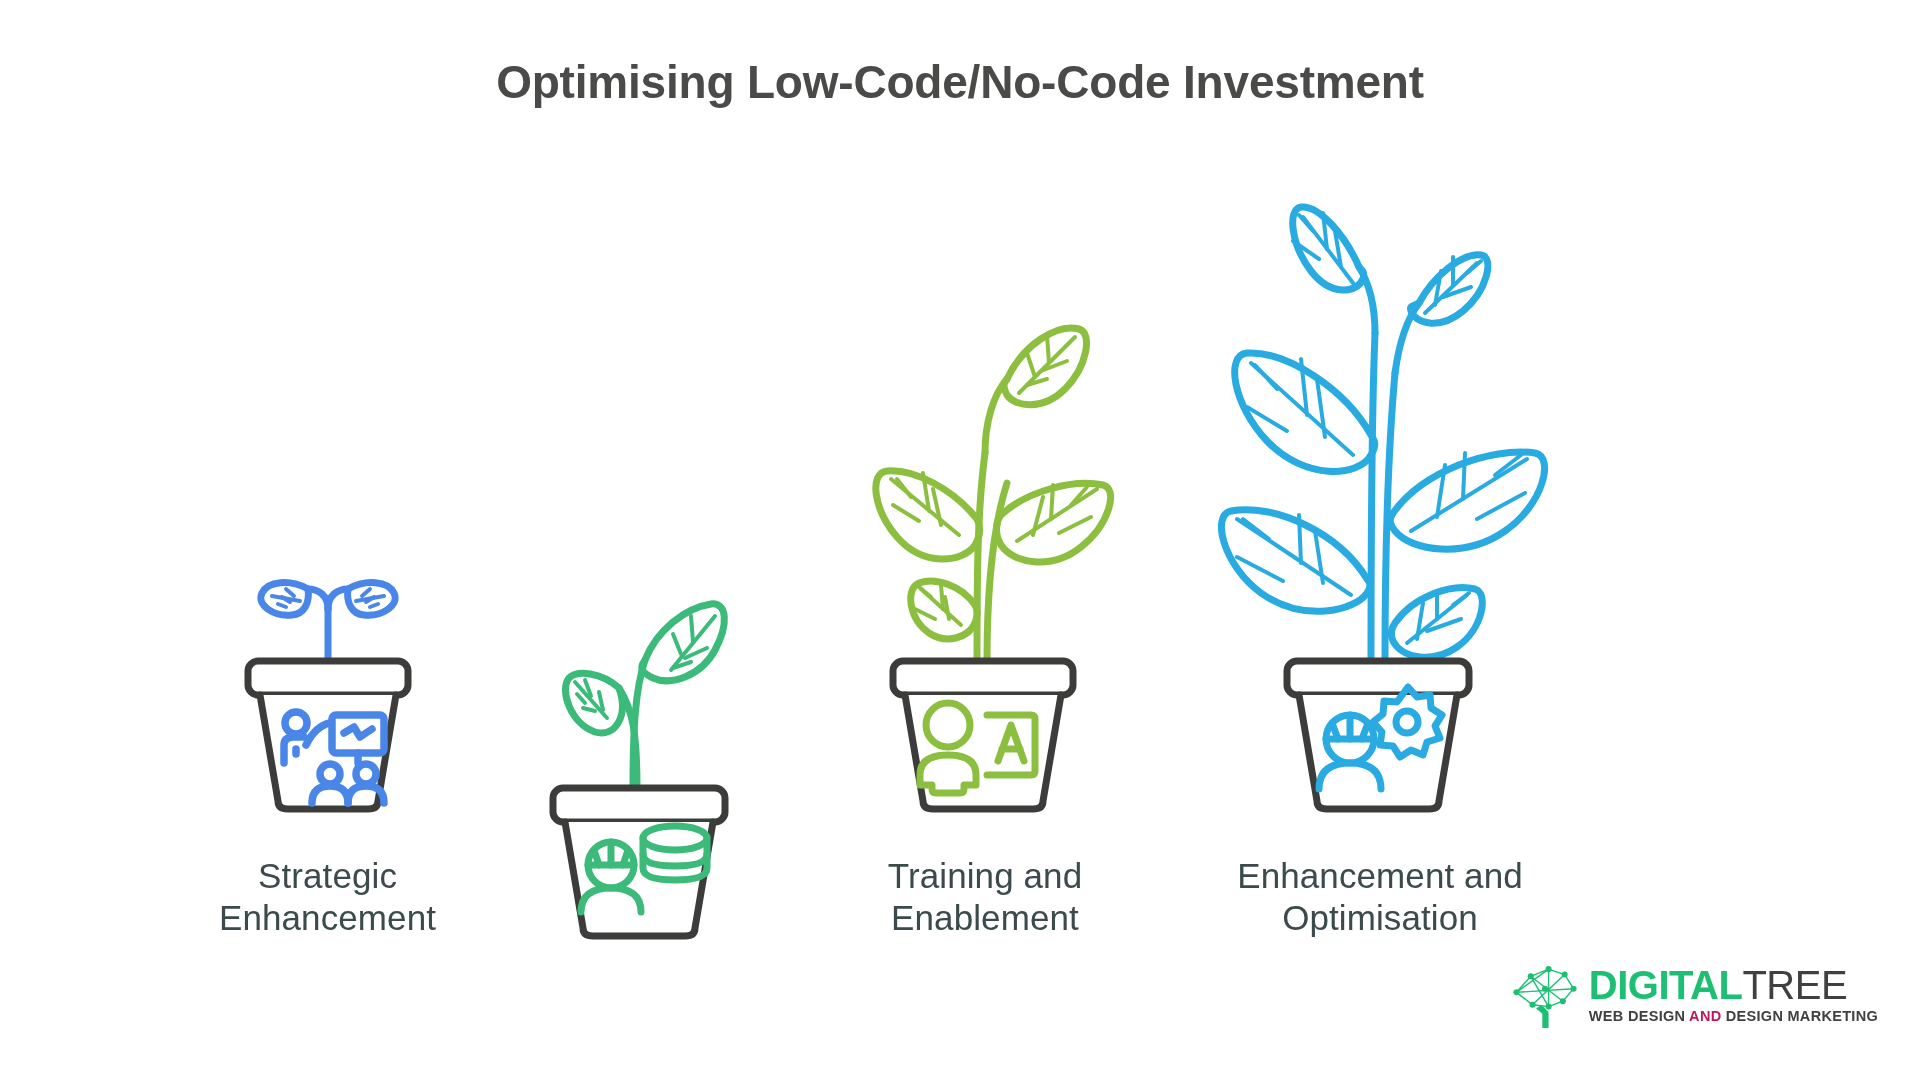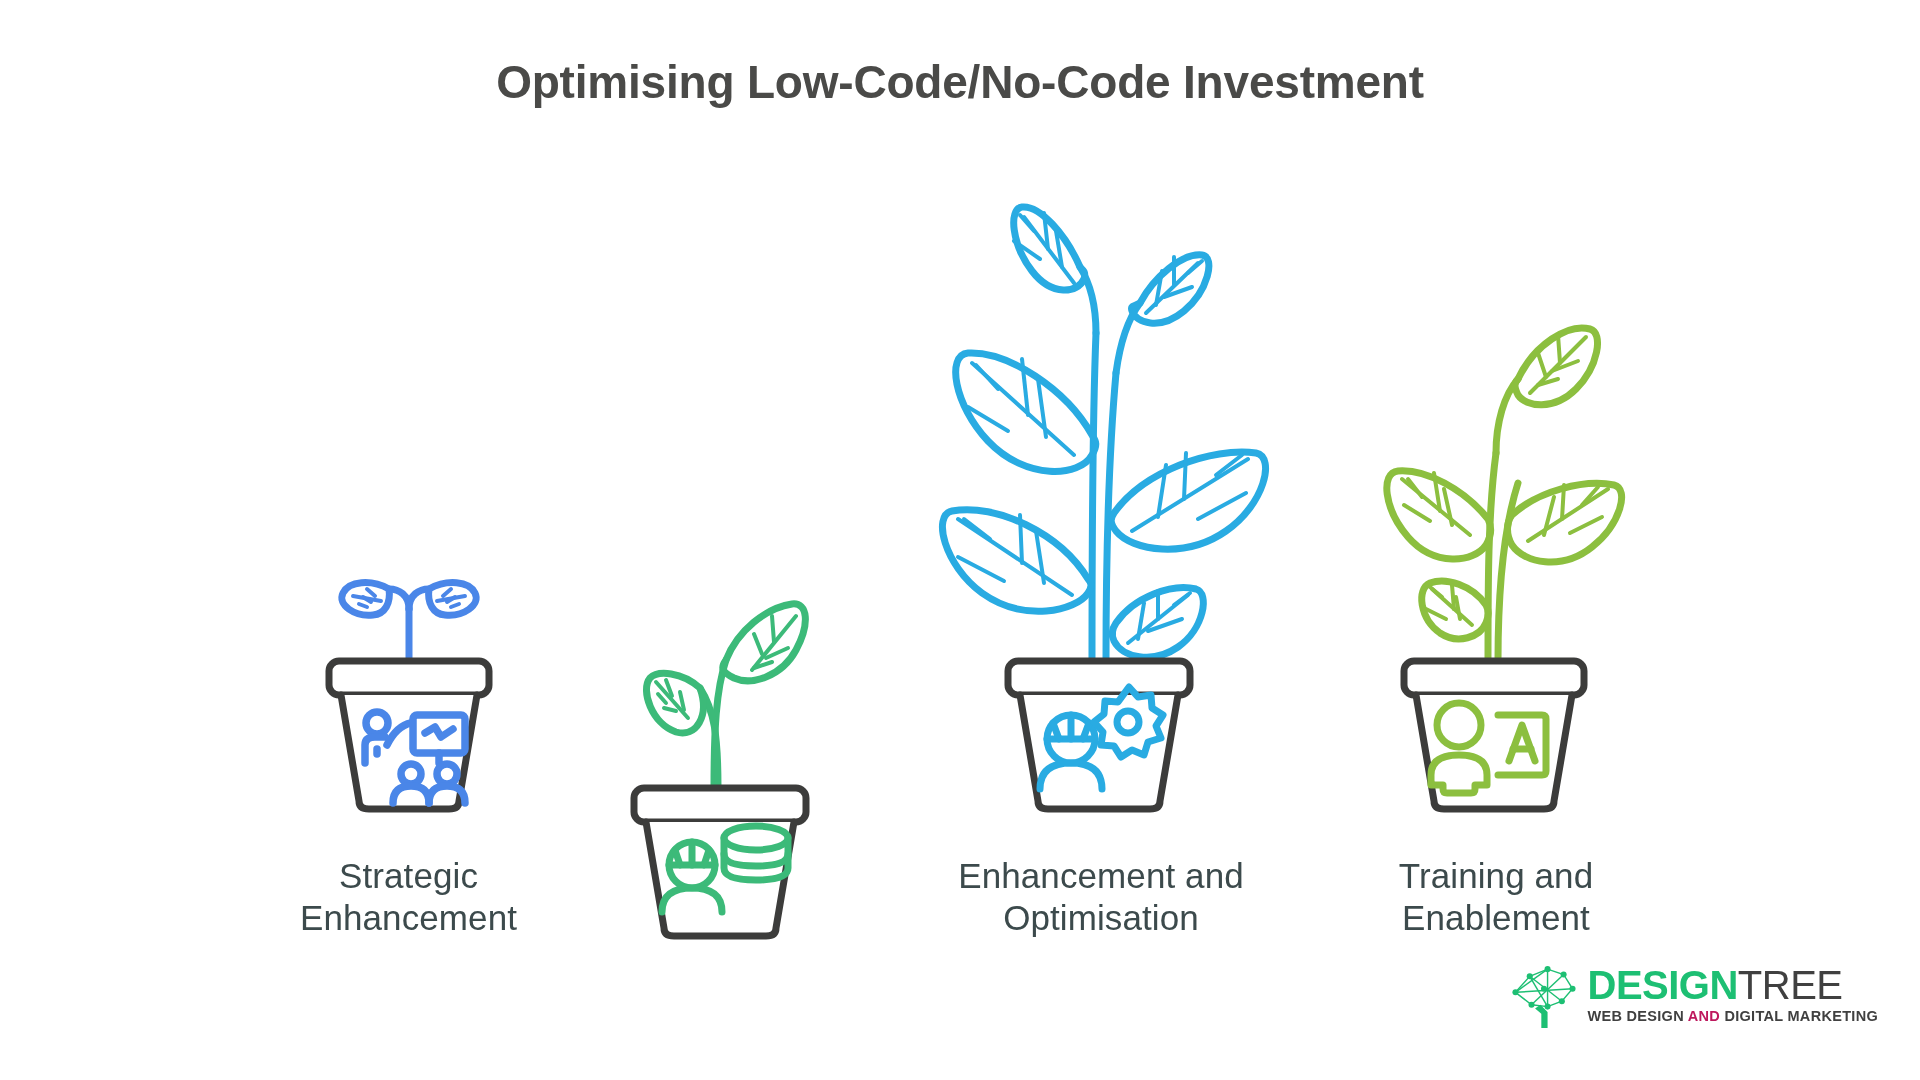--- a/index.html
+++ b/index.html
@@ -33,26 +33,26 @@
     font-weight: bold;
     letter-spacing: -0.2px;
     color: #4a4a48;
     white-space: nowrap;
   }
 
   
   .stage {
     position: absolute;
     top: 150px;
-    left: 136px;
+    left: 150px;
     width: 1620px;
     height: 790px;
     display: flex;
     align-items: flex-end;
-    justify-content: center;
+    justify-content: flex-start;
   }
 
   .col {
     position: relative;
     height: 790px;
     display: flex;
     flex-direction: column;
     align-items: center;
     justify-content: flex-end;
   }
@@ -194,20 +194,71 @@
             <path d="M73 345 L119 345"></path>
             <path d="M96 322 L96 345"></path>
             <path d="M79 330 L84 345"></path>
             <path d="M113 330 L108 345"></path>
             <path d="M66 392 Q66 368, 96 368 Q126 368, 126 392"></path>
             <ellipse cx="160" cy="318" rx="32" ry="12"></ellipse>
             <path d="M128 318 L128 348 Q128 360, 160 360 Q192 360, 192 348 L192 318"></path>
             <path d="M128 334 Q128 346, 160 346 Q192 346, 192 334"></path>
           </g>
         </svg>
+      </div>
+    </div>
+
+    <div class="col col-2">
+      <div class="plant-wrap">
+        <svg width="300" height="530" viewBox="0 0 300 530" fill="none">
+          <g stroke="#8cbf3f" stroke-width="7" stroke-linecap="round" stroke-linejoin="round" fill="none">
+            <path d="M142 378 C142 300, 142 230, 150 170"></path>
+            <path d="M152 378 C152 312, 156 250, 172 200"></path>
+            <path d="M150 170 C150 140, 158 112, 172 96"></path>
+            <path d="M172 96 C188 62, 222 40, 244 46 C258 50, 252 84, 230 106 C208 128, 180 124, 172 112 C168 104, 168 100, 172 96 Z"></path>
+            <path d="M142 236 C118 206, 80 186, 52 188 C34 190, 38 226, 62 254 C88 284, 128 280, 140 262 C146 252, 146 244, 142 236 Z"></path>
+            <path d="M166 232 C192 208, 238 196, 268 202 C284 206, 274 242, 246 264 C216 288, 178 280, 166 262 C160 252, 160 240, 166 232 Z"></path>
+            <path d="M140 322 C126 302, 100 294, 84 300 C70 306, 74 336, 94 350 C112 362, 134 354, 140 340 C143 332, 143 328, 140 322 Z"></path>
+            <path d="M184 110 L240 54" stroke-width="4"></path>
+            <path d="M214 80 L212 52" stroke-width="4"></path>
+            <path d="M200 94 L192 70" stroke-width="4"></path>
+            <path d="M206 88 L232 78" stroke-width="4"></path>
+            <path d="M192 102 L212 96" stroke-width="4"></path>
+            <path d="M124 252 L56 196" stroke-width="4"></path>
+            <path d="M94 228 L88 190" stroke-width="4"></path>
+            <path d="M76 214 L62 196" stroke-width="4"></path>
+            <path d="M84 238 L58 222" stroke-width="4"></path>
+            <path d="M106 242 L98 206" stroke-width="4"></path>
+            <path d="M182 258 L262 206" stroke-width="4"></path>
+            <path d="M216 236 L218 202" stroke-width="4"></path>
+            <path d="M236 222 L252 204" stroke-width="4"></path>
+            <path d="M224 250 L256 234" stroke-width="4"></path>
+            <path d="M198 252 L208 214" stroke-width="4"></path>
+            <path d="M126 342 L86 306" stroke-width="4"></path>
+            <path d="M108 326 L106 302" stroke-width="4"></path>
+            <path d="M96 314 L84 304" stroke-width="4"></path>
+            <path d="M100 336 L80 326" stroke-width="4"></path>
+            <path d="M114 336 L110 314" stroke-width="4"></path>
+          </g>
+          <g stroke="#3c3c3b" stroke-width="7" stroke-linecap="round" stroke-linejoin="round" fill="#ffffff">
+            <rect x="58" y="378" width="180" height="34" rx="10"></rect>
+            <path d="M70 412 L88 518 Q88 526, 98 526 L198 526 Q208 526, 208 518 L226 412"></path>
+          </g>
+          <g stroke="#8cbf3f" stroke-width="7" stroke-linecap="round" stroke-linejoin="round" fill="none">
+            <circle cx="113" cy="442" r="22"></circle>
+            <path d="M85 502 L85 492 Q85 472, 113 472 Q141 472, 141 492 L141 502 L129 502 L129 506 Q129 510, 125 510 L101 510 Q97 510, 97 506 L97 502 Z"></path>
+            <path d="M152 432 L196 432 Q200 432, 200 436 L200 488 Q200 492, 196 492 L152 492"></path>
+            <path d="M163 478 L176 442 L189 478"></path>
+            <path d="M167 466 L185 466"></path>
+          </g>
+        </svg>
+      </div>
+      <div class="label">
+        <span>Training and</span>
+        <span class="l2">Enablement</span>
       </div>
     </div>
 
     <div class="col col-3">
       <div class="plant-wrap">
         <svg width="370" height="630" viewBox="0 0 370 630" fill="none">
           <g stroke="#29abe2" stroke-width="7" stroke-linecap="round" stroke-linejoin="round" fill="none">
             <path d="M176 478 C176 380, 176 250, 180 150"></path>
             <path d="M190 478 C190 400, 192 280, 200 190"></path>
             <path d="M180 150 C180 122, 174 100, 164 84"></path>
@@ -264,71 +315,20 @@
             <circle cx="212" cy="539" r="11"></circle>
           </g>
         </svg>
       </div>
       <div class="label">
         <span>Enhancement and</span>
         <span class="l2">Optimisation</span>
       </div>
     </div>
 
-    <div class="col col-2">
-      <div class="plant-wrap">
-        <svg width="300" height="530" viewBox="0 0 300 530" fill="none">
-          <g stroke="#8cbf3f" stroke-width="7" stroke-linecap="round" stroke-linejoin="round" fill="none">
-            <path d="M142 378 C142 300, 142 230, 150 170"></path>
-            <path d="M152 378 C152 312, 156 250, 172 200"></path>
-            <path d="M150 170 C150 140, 158 112, 172 96"></path>
-            <path d="M172 96 C188 62, 222 40, 244 46 C258 50, 252 84, 230 106 C208 128, 180 124, 172 112 C168 104, 168 100, 172 96 Z"></path>
-            <path d="M142 236 C118 206, 80 186, 52 188 C34 190, 38 226, 62 254 C88 284, 128 280, 140 262 C146 252, 146 244, 142 236 Z"></path>
-            <path d="M166 232 C192 208, 238 196, 268 202 C284 206, 274 242, 246 264 C216 288, 178 280, 166 262 C160 252, 160 240, 166 232 Z"></path>
-            <path d="M140 322 C126 302, 100 294, 84 300 C70 306, 74 336, 94 350 C112 362, 134 354, 140 340 C143 332, 143 328, 140 322 Z"></path>
-            <path d="M184 110 L240 54" stroke-width="4"></path>
-            <path d="M214 80 L212 52" stroke-width="4"></path>
-            <path d="M200 94 L192 70" stroke-width="4"></path>
-            <path d="M206 88 L232 78" stroke-width="4"></path>
-            <path d="M192 102 L212 96" stroke-width="4"></path>
-            <path d="M124 252 L56 196" stroke-width="4"></path>
-            <path d="M94 228 L88 190" stroke-width="4"></path>
-            <path d="M76 214 L62 196" stroke-width="4"></path>
-            <path d="M84 238 L58 222" stroke-width="4"></path>
-            <path d="M106 242 L98 206" stroke-width="4"></path>
-            <path d="M182 258 L262 206" stroke-width="4"></path>
-            <path d="M216 236 L218 202" stroke-width="4"></path>
-            <path d="M236 222 L252 204" stroke-width="4"></path>
-            <path d="M224 250 L256 234" stroke-width="4"></path>
-            <path d="M198 252 L208 214" stroke-width="4"></path>
-            <path d="M126 342 L86 306" stroke-width="4"></path>
-            <path d="M108 326 L106 302" stroke-width="4"></path>
-            <path d="M96 314 L84 304" stroke-width="4"></path>
-            <path d="M100 336 L80 326" stroke-width="4"></path>
-            <path d="M114 336 L110 314" stroke-width="4"></path>
-          </g>
-          <g stroke="#3c3c3b" stroke-width="7" stroke-linecap="round" stroke-linejoin="round" fill="#ffffff">
-            <rect x="58" y="378" width="180" height="34" rx="10"></rect>
-            <path d="M70 412 L88 518 Q88 526, 98 526 L198 526 Q208 526, 208 518 L226 412"></path>
-          </g>
-          <g stroke="#8cbf3f" stroke-width="7" stroke-linecap="round" stroke-linejoin="round" fill="none">
-            <circle cx="113" cy="442" r="22"></circle>
-            <path d="M85 502 L85 492 Q85 472, 113 472 Q141 472, 141 492 L141 502 L129 502 L129 506 Q129 510, 125 510 L101 510 Q97 510, 97 506 L97 502 Z"></path>
-            <path d="M152 432 L196 432 Q200 432, 200 436 L200 488 Q200 492, 196 492 L152 492"></path>
-            <path d="M163 478 L176 442 L189 478"></path>
-            <path d="M167 466 L185 466"></path>
-          </g>
-        </svg>
-      </div>
-      <div class="label">
-        <span>Training and</span>
-        <span class="l2">Enablement</span>
-      </div>
-    </div>
-
   </div>
 
   <div class="logo">
     <svg class="logo-mark" viewBox="0 0 80 74" fill="none">
       <g stroke="#1DBF73" stroke-width="1.6" fill="none">
         <path d="M8 34 L24 16 L44 8 L62 14 L72 30 L60 44 L44 50 L26 48 Z"></path>
         <path d="M24 16 L44 50"></path>
         <path d="M62 14 L26 48"></path>
         <path d="M8 34 L72 30"></path>
         <path d="M44 8 L44 50"></path>
@@ -343,21 +343,21 @@
         <circle cx="72" cy="30" r="3.4"></circle>
         <circle cx="60" cy="44" r="3.4"></circle>
         <circle cx="44" cy="50" r="3.4"></circle>
         <circle cx="26" cy="48" r="3.4"></circle>
         <circle cx="40" cy="30" r="3.4"></circle>
       </g>
       <path d="M36 48 L44 56 L44 74 L37 74 L37 58 L30 52 Z" fill="#1DBF73"></path>
     </svg>
     <div class="logo-text">
       <div class="logo-word">
-        <span class="pt-bold">DESIGN</span><span class="pt-light">TREE</span>
+        <span class="pt-bold">DIGITAL</span><span class="pt-light">TREE</span>
       </div>
       <div class="logo-tag">
-        <span class="tg-strong">WEB DESIGN </span><span class="tg-soft">AND </span><span class="tg-strong">DIGITAL MARKETING</span>
+        <span class="tg-strong">WEB DESIGN </span><span class="tg-soft">AND </span><span class="tg-strong">DESIGN MARKETING</span>
       </div>
     </div>
   </div>
 
 </div>
 
 </body></html>

